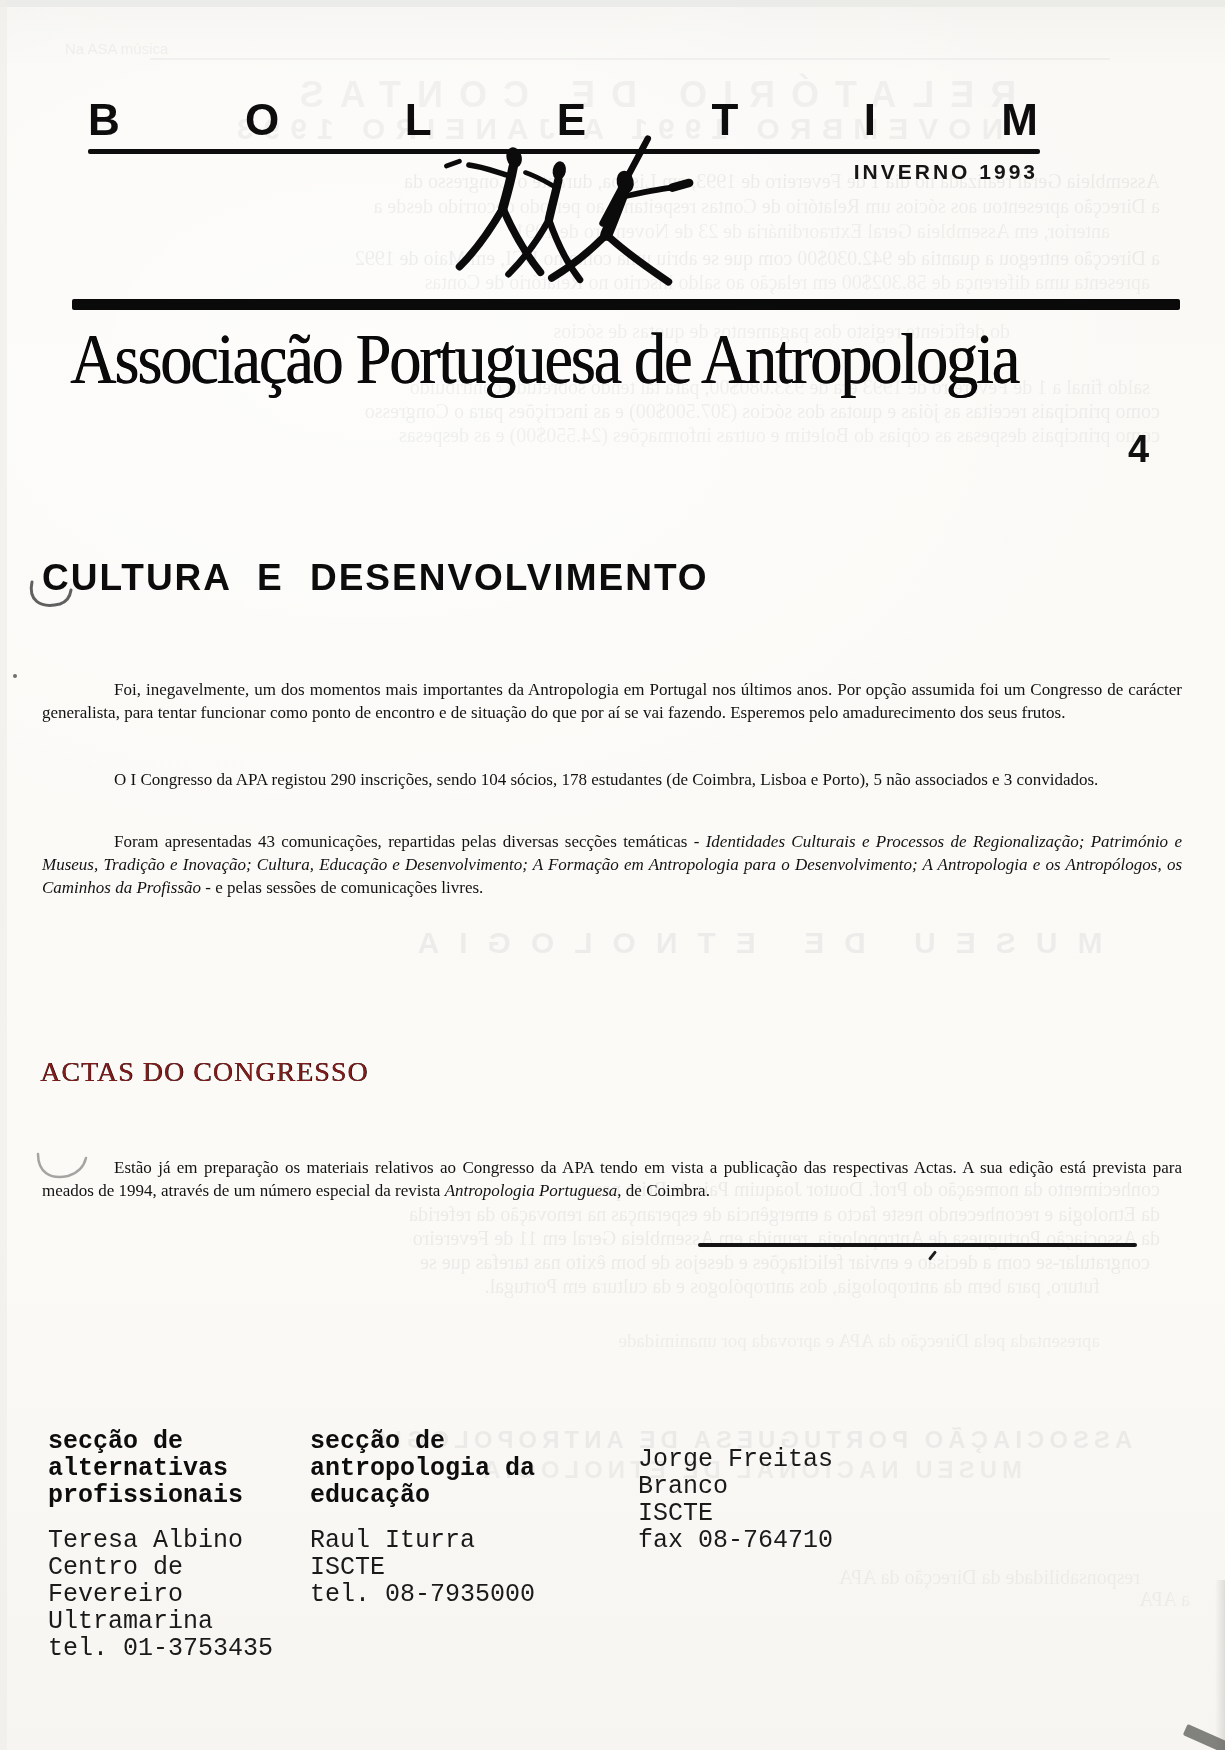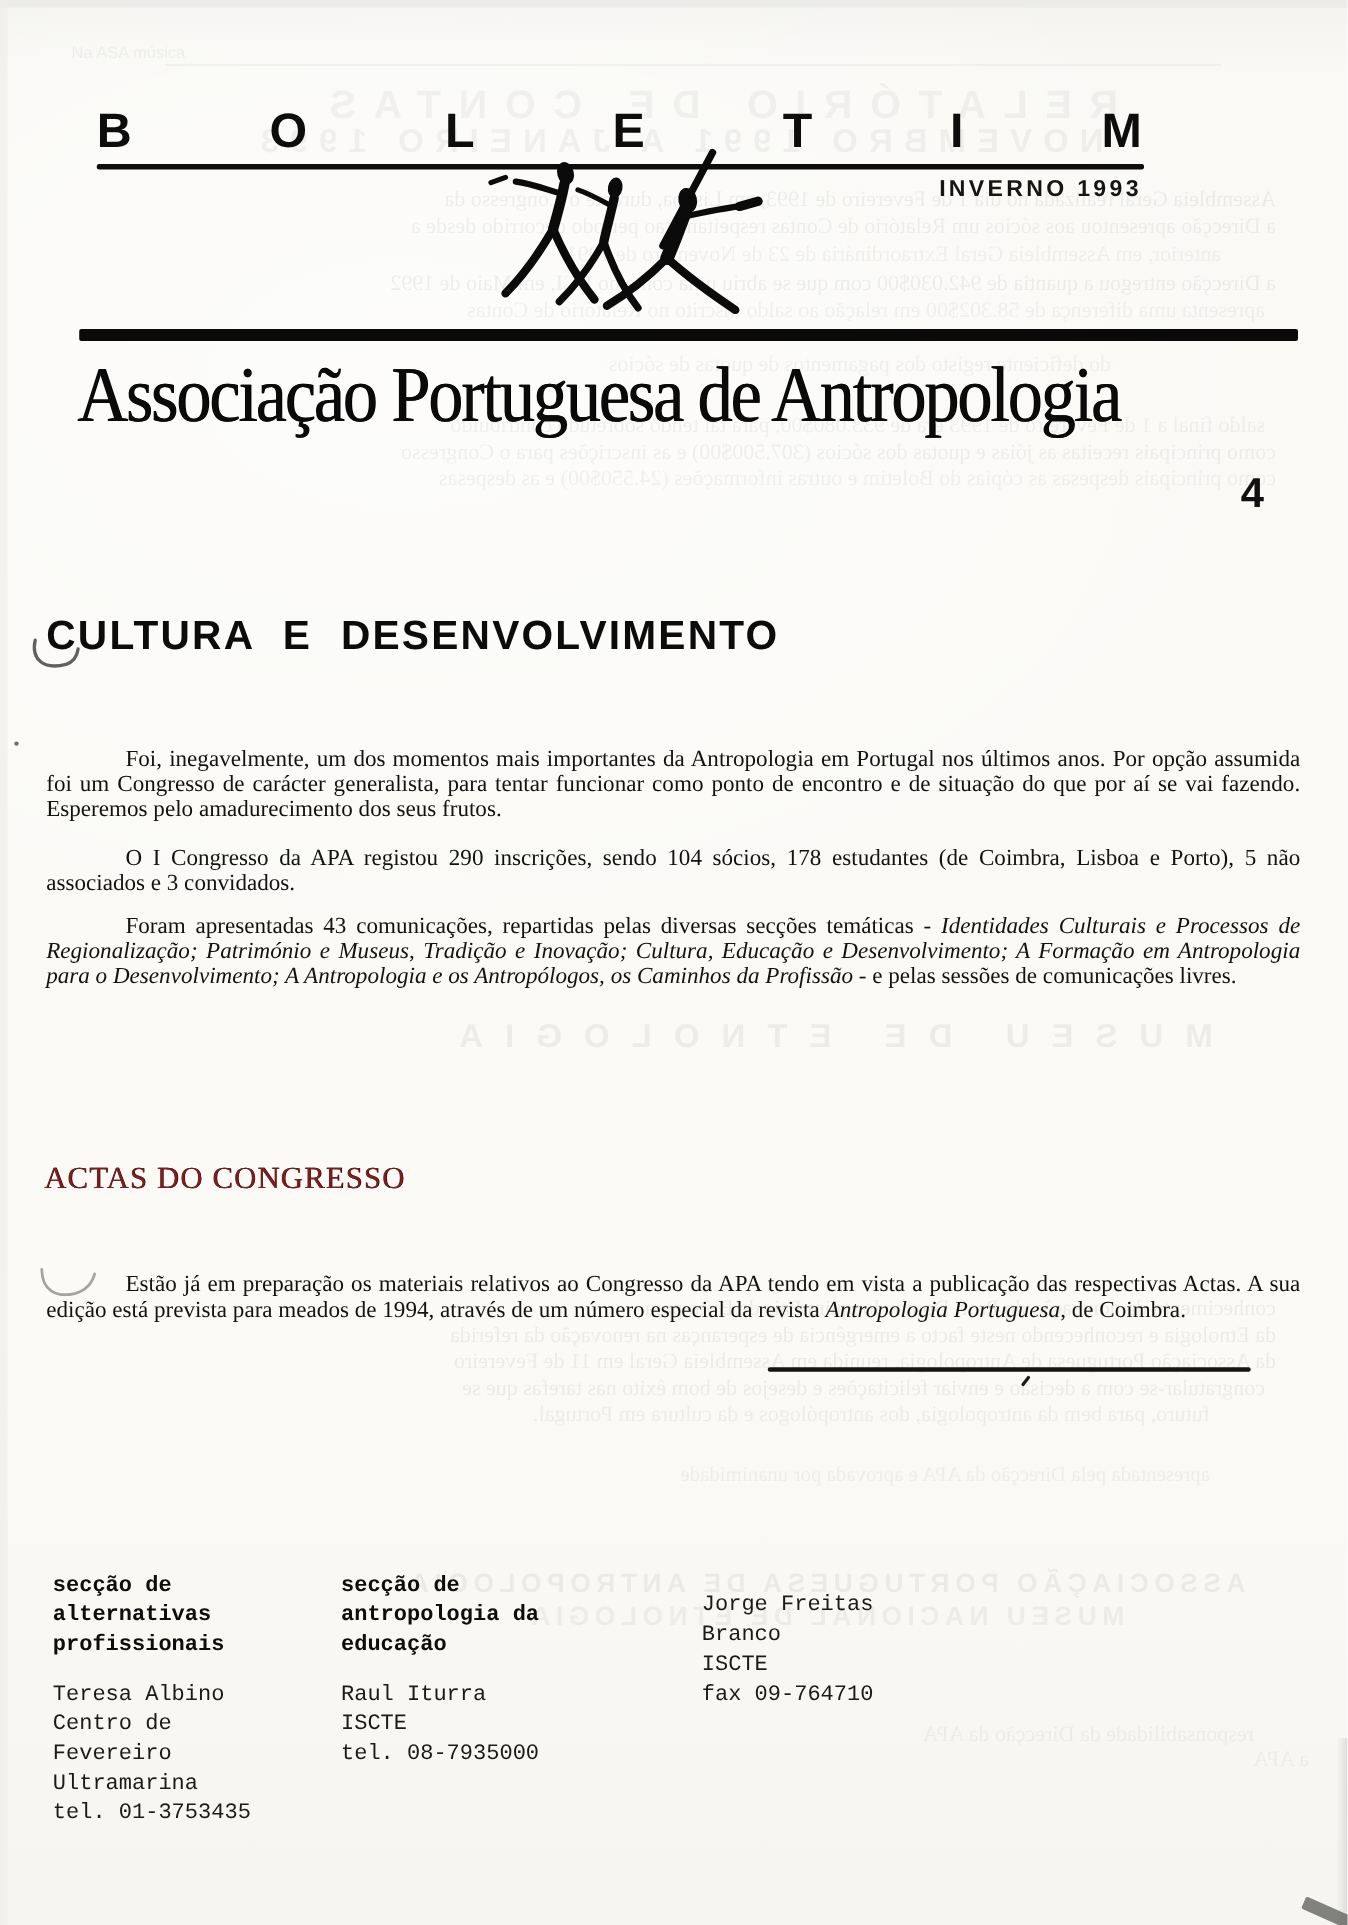--- a/index.html
+++ b/index.html
@@ -34,39 +34,39 @@
     font-family:"Liberation Serif","DejaVu Serif",serif;font-size:64px;letter-spacing:-2px;
     transform:scaleY(1.12);transform-origin:top left;
     text-shadow:.6px 0 0 #000;color:#0a0a0a;}
   .issue-number{left:1128px;top:428px;font-family:"Liberation Sans","DejaVu Sans",sans-serif;
     font-weight:bold;font-size:38px;color:#111;}
 
   
   .heading{left:42px;top:554px;width:1140px;font-family:"Liberation Sans","DejaVu Sans",sans-serif;font-weight:bold;color:#0c0c0c;}
   .heading .l1{font-size:34px;line-height:42px;}
   .heading .l2{font-size:37px;line-height:44px;letter-spacing:2px;word-spacing:14px;margin-top:2px;}
-  .para{left:42px;width:1140px;font-size:21px;line-height:23px;text-align:justify;text-indent:72px;color:#121212;margin-top:32px;}
+  .para{left:42px;width:1140px;font-size:17px;line-height:23px;text-align:justify;text-indent:72px;color:#121212;margin-top:32px;}
   .p1{top:646px;}
   .p2{top:736px;}
   .p3{top:798px;}
   .p4{top:1124px;}
   .ital{font-style:italic;}
   .section-heading{left:40px;top:1056px;font-family:"Liberation Serif","DejaVu Serif",serif;
     font-size:28px;letter-spacing:1px;color:#7f1d1d;text-shadow:.4px 0 0 #000;text-align:right;}
   .divider{left:698px;top:1243px;width:439px;height:4px;background:#141414;border-radius:2px;}
 
   
   .pen1{left:26px;top:576px;}
   .pen2{left:34px;top:1150px;}
   .ink-dot{left:13px;top:674px;width:4px;height:4px;background:#333;border-radius:50%;opacity:.7;}
   .ink-tick{left:931px;top:1250px;width:3px;height:11px;background:#1c1c1c;border-radius:2px;transform:rotate(38deg);}
 
   
   .contacts{left:0;top:1428px;width:1025px;height:260px;
-    font-family:"Liberation Mono","DejaVu Sans Mono",monospace;font-size:20px;line-height:27px;color:#1a1a1a;}
+    font-family:"Liberation Mono","DejaVu Sans Mono",monospace;font-size:25px;line-height:27px;color:#1a1a1a;}
   .ccol{position:absolute;top:0;}
   .ccol .ctitle{font-weight:bold;color:#0d0d0d;}
   .c1{left:48px;width:260px;}
   .c2{left:310px;width:280px;}
   .c3{left:638px;width:260px;}
   .c4{left:897px;width:300px;}
   .c1 .cbody,.c2 .cbody,.c3 .cbody{margin-top:18px;}
   .c4 .cbody{margin-top:40px;}
 
   
@@ -201,18 +201,18 @@
       <div>ISCTE</div>
       <div>tel. 08-7935000</div>
     </div>
   </div>
 
   <div class="ccol c3">
     <div class="cbody">
       <div>Jorge Freitas</div>
       <div>Branco</div>
       <div>ISCTE</div>
-      <div>fax 09-764710</div>
+      <div>fax 08-764710</div>
     </div>
   </div>
 
 
 </div>
 
 </body></html>

